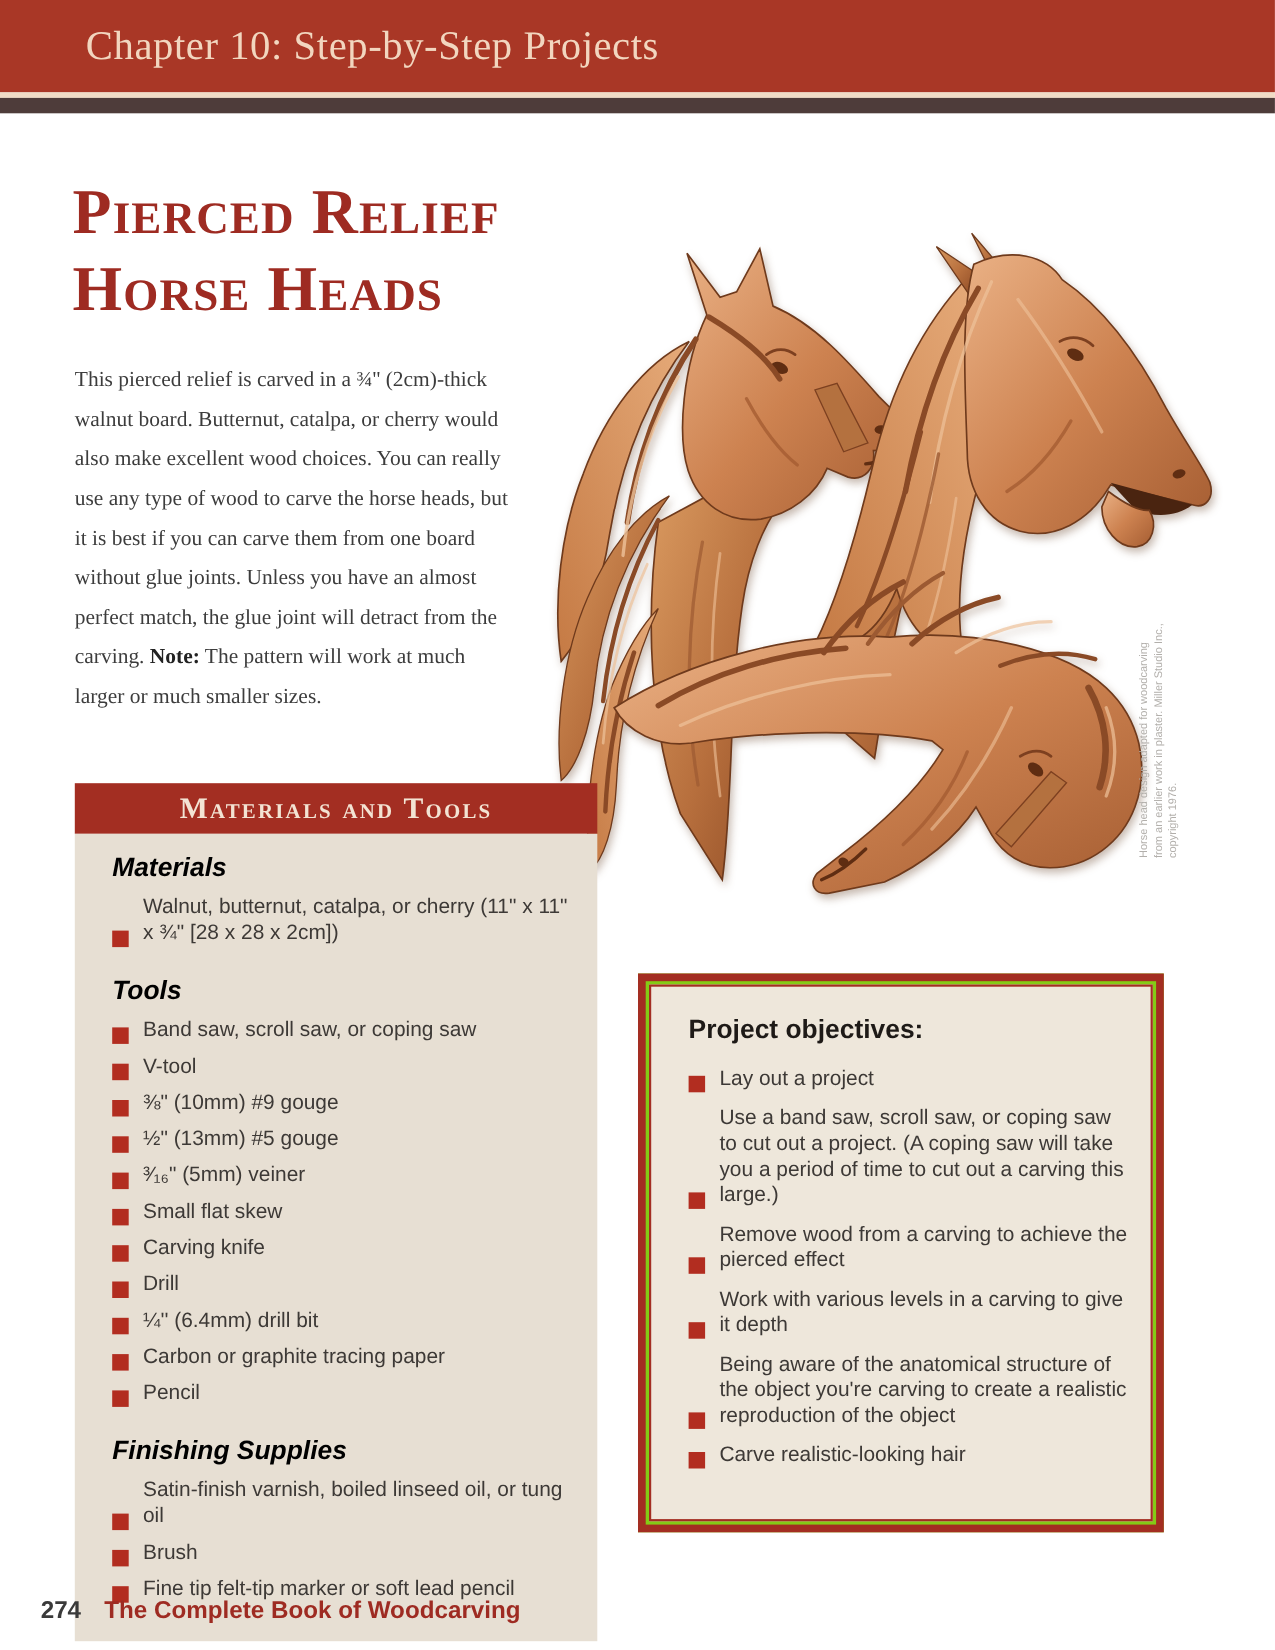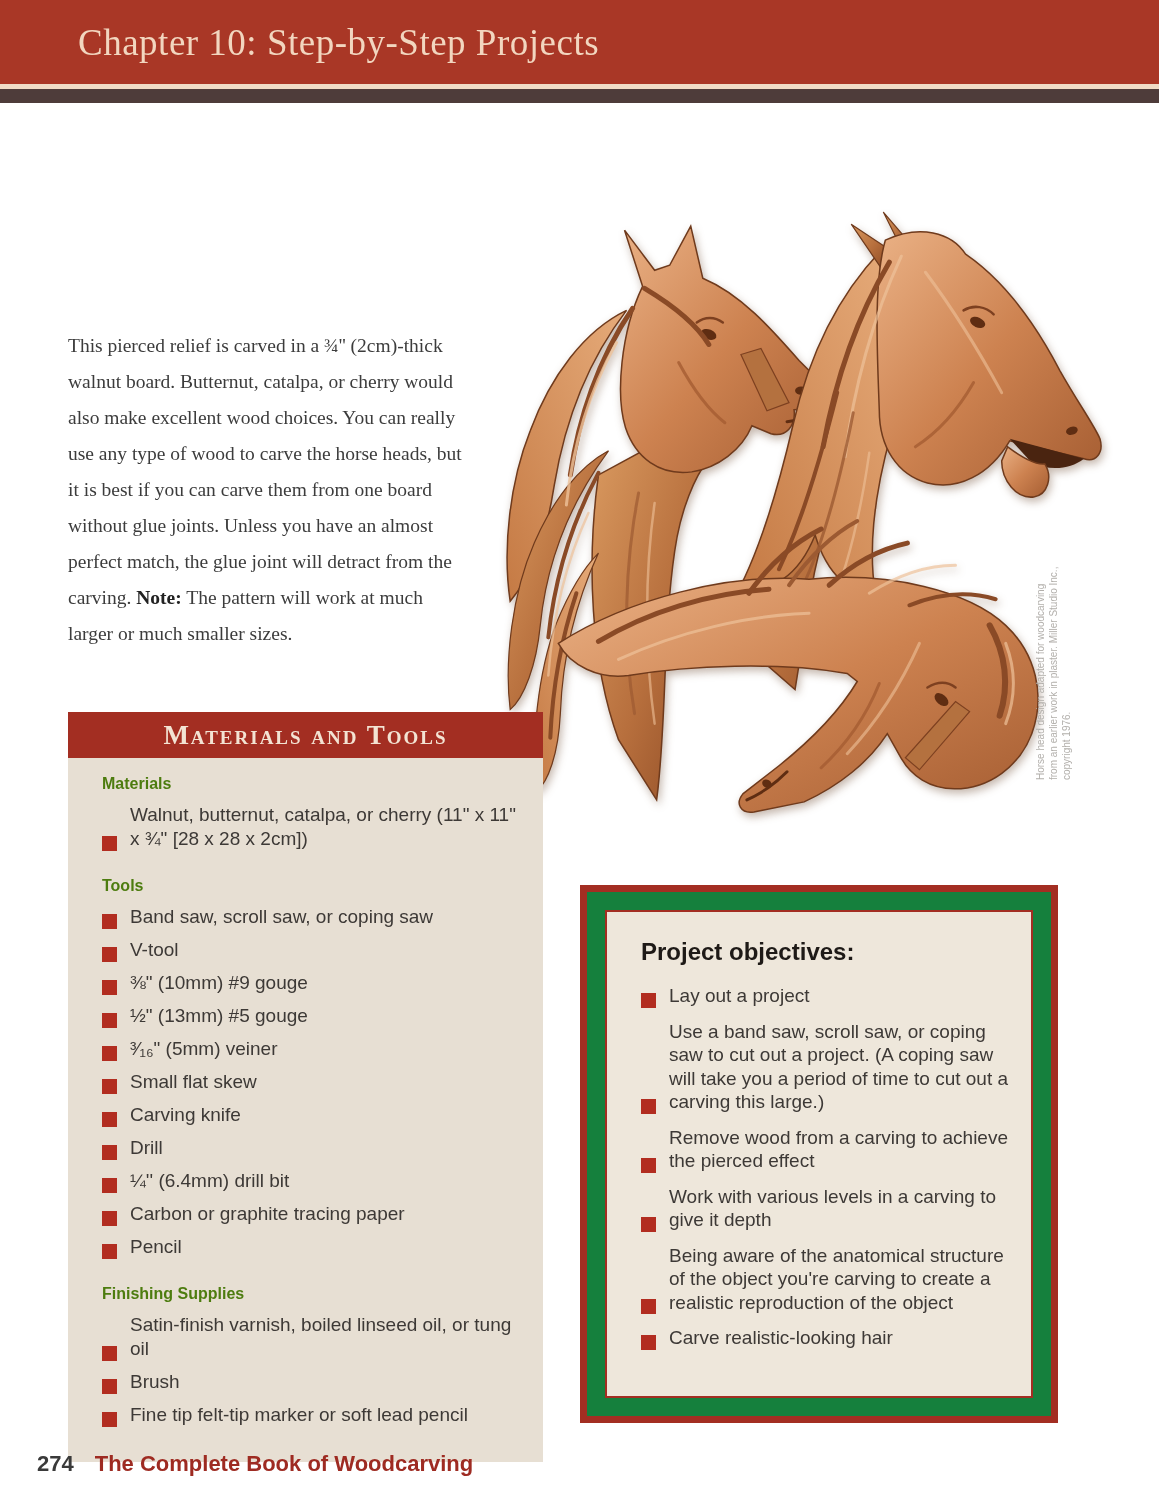--- a/index.html
+++ b/index.html
@@ -64,34 +64,34 @@
   .materials-box .box-header{
     height:46px;background:var(--red-box);
     display:flex;align-items:center;justify-content:center;
     font-family:"Liberation Serif",serif;font-weight:bold;font-variant:small-caps;
     font-size:27px;letter-spacing:2px;color:#f3e3d3;
   }
   .materials-box .box-body{
     background:var(--beige);padding:17px 20px 26px 34px;min-height:674px;
   }
   .mt-heading{
-    font-size:16px;font-weight:bold;color:#4d7c0f;margin:0 0 10px 0;
+    font-size:24px;font-weight:bold;color:#000000;margin:0 0 10px 0;font-style:italic;
   }
   .mt-heading.gap{margin-top:26px;}
   ul.sq-list{list-style:none;}
   ul.sq-list li{
     display:flex;align-items:flex-end;margin-bottom:9px;
     font-size:19px;line-height:24px;color:var(--ink-sans);
   }
   .sq{width:15px;height:15px;background:var(--bullet);flex:0 0 15px;margin:4px 13px 0 0;}
 
   
   .objectives-box{
     position:absolute;left:580px;top:885px;width:478px;
-    background:#15803d;border:7px solid var(--red-box);padding:18px;
+    background:#84cc16;border:7px solid var(--red-box);padding:3px;
   }
   .objectives-inner{
     border:2px solid var(--red-box);background:var(--beige2);
     padding:26px 16px 34px 34px;min-height:383px;
   }
   .objectives-inner .obj-heading{
     font-size:24px;font-weight:bold;color:#1e1a17;margin-bottom:18px;
   }
   .objectives-inner ul.sq-list li{margin-bottom:12px;line-height:23.5px;}
 
@@ -107,20 +107,24 @@
 <body>
 
 <div class="page">
 
   <div class="chapter-bar">
     <div class="chapter-title">Chapter 10: Step-by-Step Projects</div>
   </div>
   <div class="rule-cream"></div>
   <div class="rule-brown"></div>
 
+  <div class="project-title">
+    <div>Pierced Relief</div>
+    <div>Horse Heads</div>
+  </div>
 
   <p class="intro"><span>This pierced relief is carved in a ¾'' (2cm)-thick walnut board. Butternut, catalpa, or cherry would also make excellent wood choices. You can really use any type of wood to carve the horse heads, but it is best if you can carve them from one board without glue joints. Unless you have an almost perfect match, the glue joint will detract from the carving. </span><b>Note:</b><span> The pattern will work at much larger or much smaller sizes.</span></p>
 
   <div class="artwork">
     <svg viewBox="0 0 660 600" xmlns="http://www.w3.org/2000/svg">
       <defs>
         <linearGradient id="gW1" x1="0" y1="0" x2="1" y2="1">
           <stop offset="0" stop-color="#eab185"></stop>
             <stop offset=".5" stop-color="#cd8250"></stop>
             <stop offset="1" stop-color="#a55d32"></stop>

